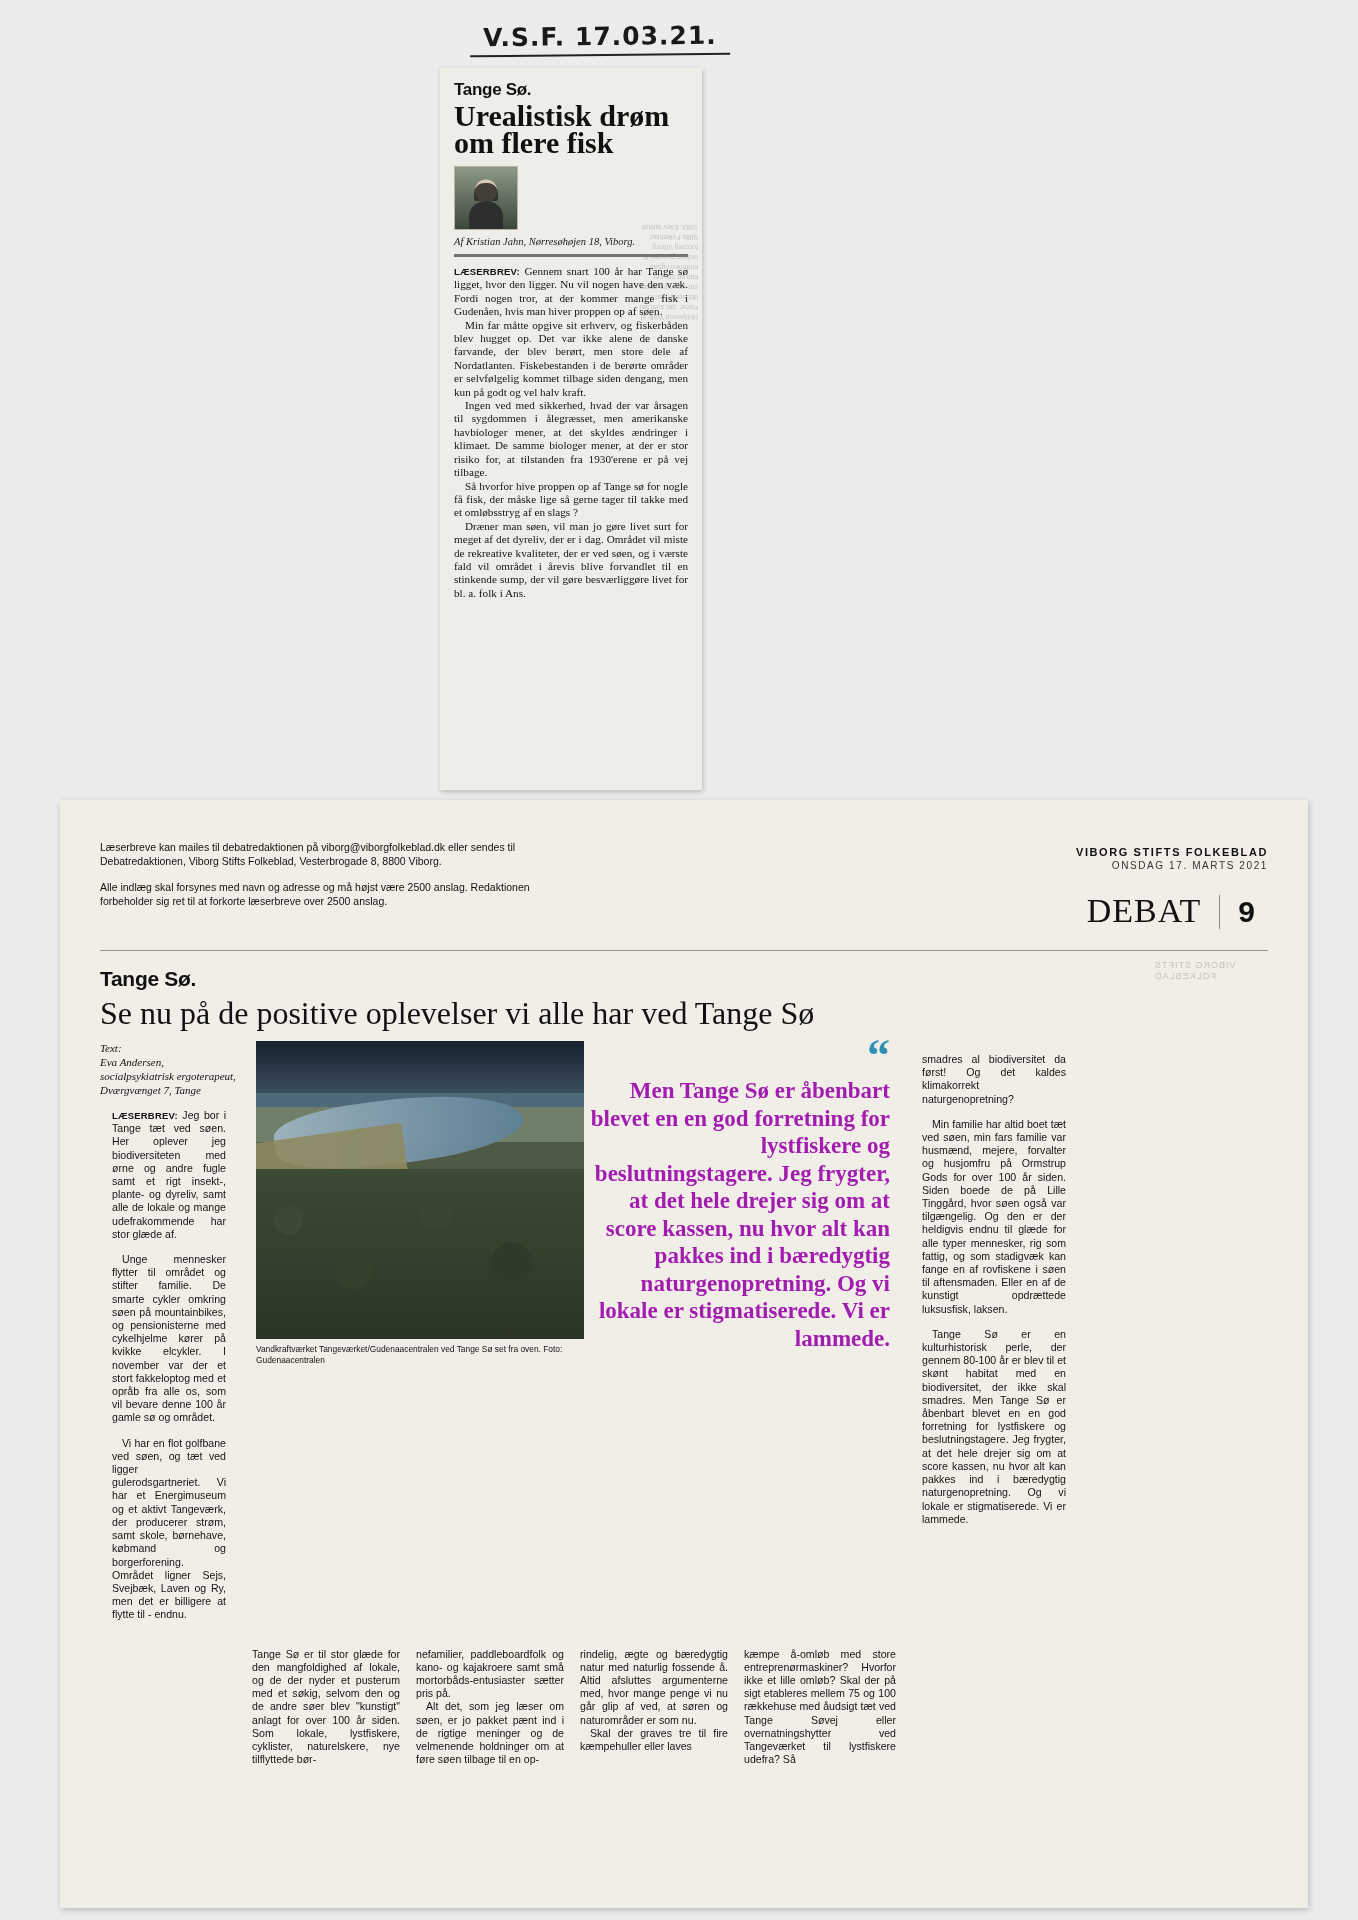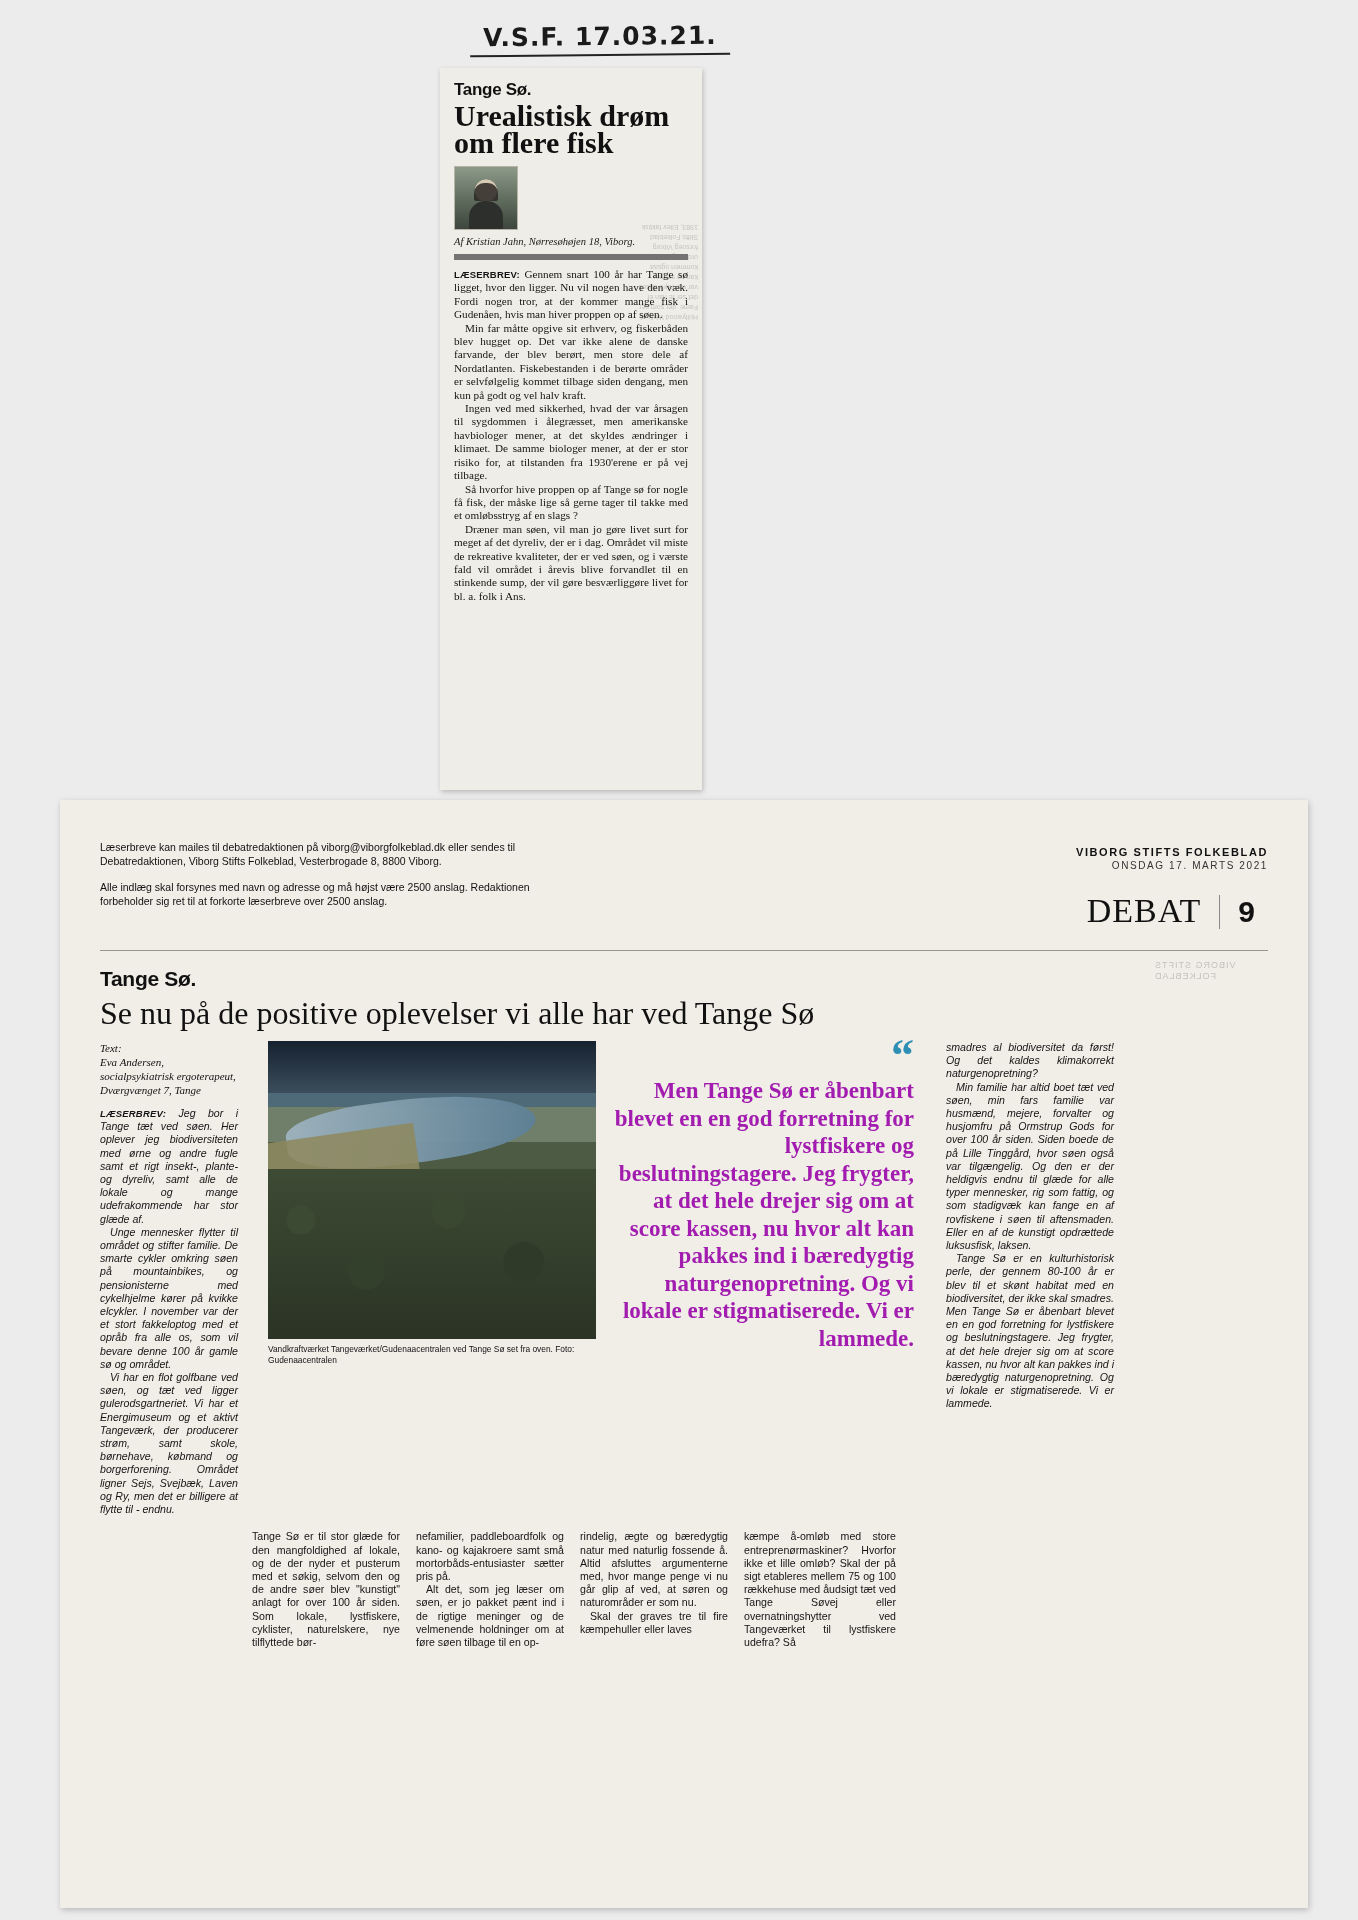--- a/index.html
+++ b/index.html
@@ -58,21 +58,21 @@
   .portrait:after{
     content:"";position:absolute;left:14px;top:34px;width:34px;height:30px;
     background:#2c2f2b;border-radius:16px 16px 4px 4px;
   }
   .portrait:before{
     content:"";position:absolute;left:19px;top:16px;width:24px;height:18px;
     background:#2a2722;border-radius:10px 10px 2px 2px;opacity:.85;
   }
   .byline-top{
     font-style:italic;font-size:10.5px;color:#1a1a1a;margin:6px 0 8px 0;
-    border-bottom:6px solid #737373;padding-bottom:7px;
+    border-bottom:3px solid #737373;padding-bottom:7px;
   }
   .body-top{font-size:11.2px;line-height:13.4px;color:#141414;text-align:justify;}
   .body-top p{margin:0;text-indent:11px;}
   .body-top p.first{text-indent:0;}
   .lab{font-family:"Liberation Sans",sans-serif;font-weight:bold;font-size:9.5px;
        letter-spacing:.2px;}
 
   
   .np{
     position:absolute;left:60px;top:800px;width:1248px;height:1108px;
@@ -110,31 +110,31 @@
 
   .np-body{padding:16px 40px 0 40px;}
   .kicker2{
     font-family:"Liberation Sans",sans-serif;font-weight:bold;font-size:21px;color:#111;
     margin:0 0 4px 0;letter-spacing:-.3px;
   }
   .headline-main{
     font-size:32px;line-height:36px;color:#111;margin:0 0 10px 0;font-weight:normal;
   }
 
-  .grid{display:flex;gap:16px;align-items:flex-start;}
+  .grid{display:flex;gap:4px;align-items:flex-start;}
   .col{box-sizing:border-box;}
   .c1{width:152px;padding-right:14px;}
   .c-photo{width:328px;padding-right:16px;}
   .c-pull{width:318px;padding-right:16px;}
   .c-last{width:168px;}
 
   .text-label{font-style:italic;font-size:11px;line-height:14px;color:#111;margin:0 0 10px 0;}
   .colbody{font-family:"Liberation Sans",sans-serif;font-size:10.6px;line-height:13.2px;
            color:#141414;text-align:justify;}
-  .colbody p{margin:0;text-indent:10px;font-style:italic;}
+  .colbody p{margin:12px;text-indent:10px;}
   .colbody p.first{text-indent:0;}
 
   .photo{
     width:328px;height:298px;position:relative;overflow:hidden;
     background:linear-gradient(#25364a 0 14%, #4e6a78 14% 22%, #6f7f6a 22% 34%, #4d5a44 34% 62%, #3a4634 62% 100%);
   }
   .photo .lake{
     position:absolute;left:18px;top:58px;width:250px;height:64px;
     background:linear-gradient(100deg,#9fb4c0,#5c7f95);
     transform:rotate(-7deg);border-radius:40% 60% 50% 45%;opacity:.95;

